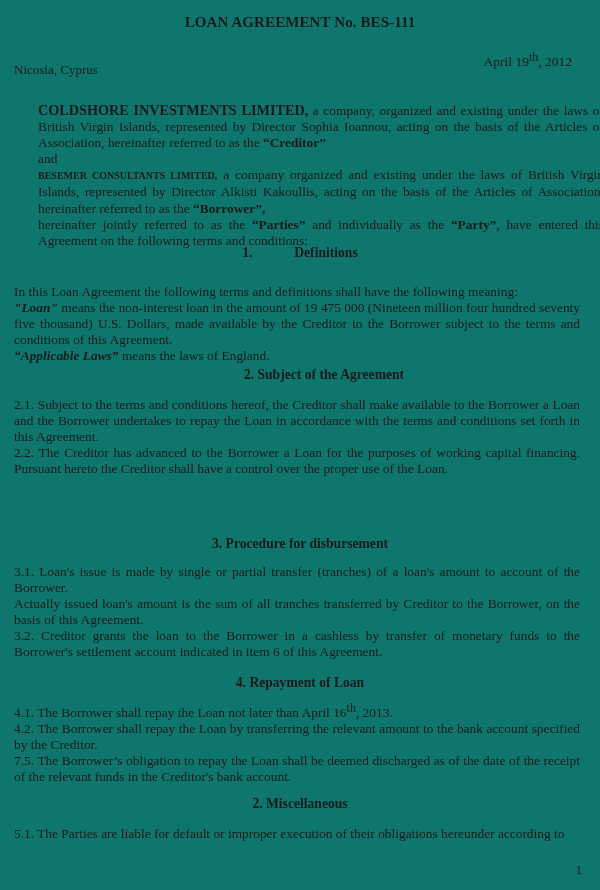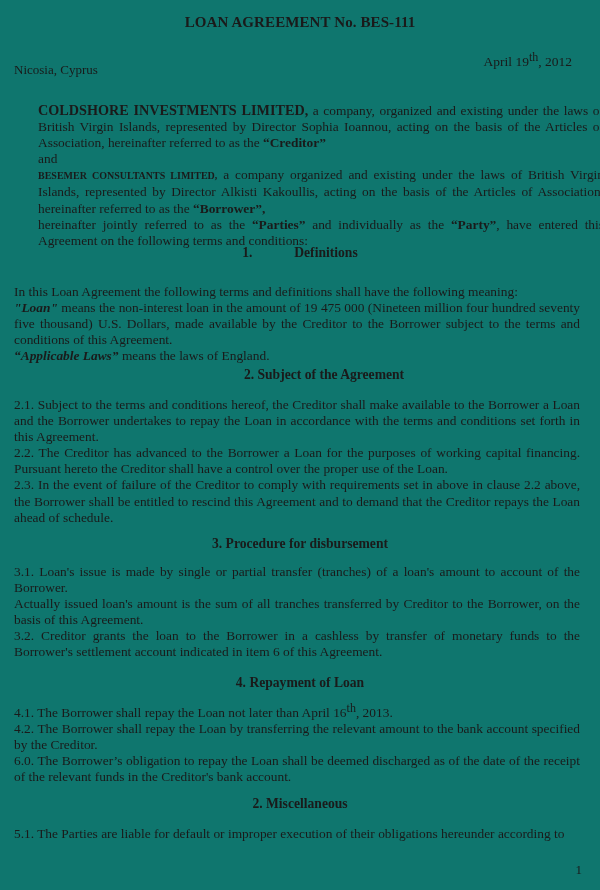--- a/index.html
+++ b/index.html
@@ -57,35 +57,34 @@
   <div class="body" style="top:284px;">
     <p class="p">In this Loan Agreement the following terms and definitions shall have the following meaning:</p>
     <p class="p"><span class="bi">"Loan"</span><span> means the non-interest loan in the amount of 19 475 000 (Nineteen million four hundred seventy five thousand) U.S. Dollars, made available by the Creditor to the Borrower subject to the terms and conditions of this Agreement.</span></p>
     <p class="p"><span class="bi">“Applicable Laws”</span><span> means the laws of England.</span></p>
   </div>
 
   <div class="heading" style="top:367px;margin-left:24px;">2. Subject of the Agreement</div>
   <div class="body" style="top:397px;">
     <p class="p">2.1. Subject to the terms and conditions hereof, the Creditor shall make available to the Borrower a Loan and the Borrower undertakes to repay the Loan in accordance with the terms and conditions set forth in this Agreement.</p>
     <p class="p">2.2. The Creditor has advanced to the Borrower a Loan for the purposes of working capital financing. Pursuant hereto the Creditor shall have a control over the proper use of the Loan.</p>
-    <p class="p">2.3. In the event of failure of the Creditor to comply with requirements set in above in clause 2.2 above, the Borrower shall be entitled to rescind this Agreement and to demand that the Creditor repays the Loan ahead of schedule.</p>
   </div>
 
   <div class="heading" style="top:536px;">3. Procedure for disbursement</div>
   <div class="body" style="top:564px;">
     <p class="p">3.1. Loan's issue is made by single or partial transfer (tranches) of a loan's amount to account of the Borrower.</p>
     <p class="p">Actually issued loan's amount is the sum of all tranches transferred by Creditor to the Borrower, on the basis of this Agreement.</p>
     <p class="p">3.2. Creditor grants the loan to the Borrower in a cashless by transfer of monetary funds to the Borrower's settlement account indicated in item 6 of this Agreement.</p>
   </div>
 
   <div class="heading" style="top:675px;">4. Repayment of Loan</div>
   <div class="body" style="top:705px;">
     <p class="p"><span>4.1. The Borrower shall repay the Loan not later than April 16</span><sup>th</sup><span>, 2013.</span></p>
     <p class="p">4.2. The Borrower shall repay the Loan by transferring the relevant amount to the bank account specified by the Creditor.</p>
-    <p class="p">6.0. The Borrower’s obligation to repay the Loan shall be deemed discharged as of the date of the receipt of the relevant funds in the Creditor's bank account.</p>
+    <p class="p">7.5. The Borrower’s obligation to repay the Loan shall be deemed discharged as of the date of the receipt of the relevant funds in the Creditor's bank account.</p>
   </div>
 
   <div class="heading" style="top:796px;">2. Miscellaneous</div>
   <div class="body" style="top:826px;">
     <p class="p">5.1. The Parties are liable for default or improper execution of their obligations hereunder according to</p>
   </div>
 
   <div class="pagenum">1</div>
 </div>
 

